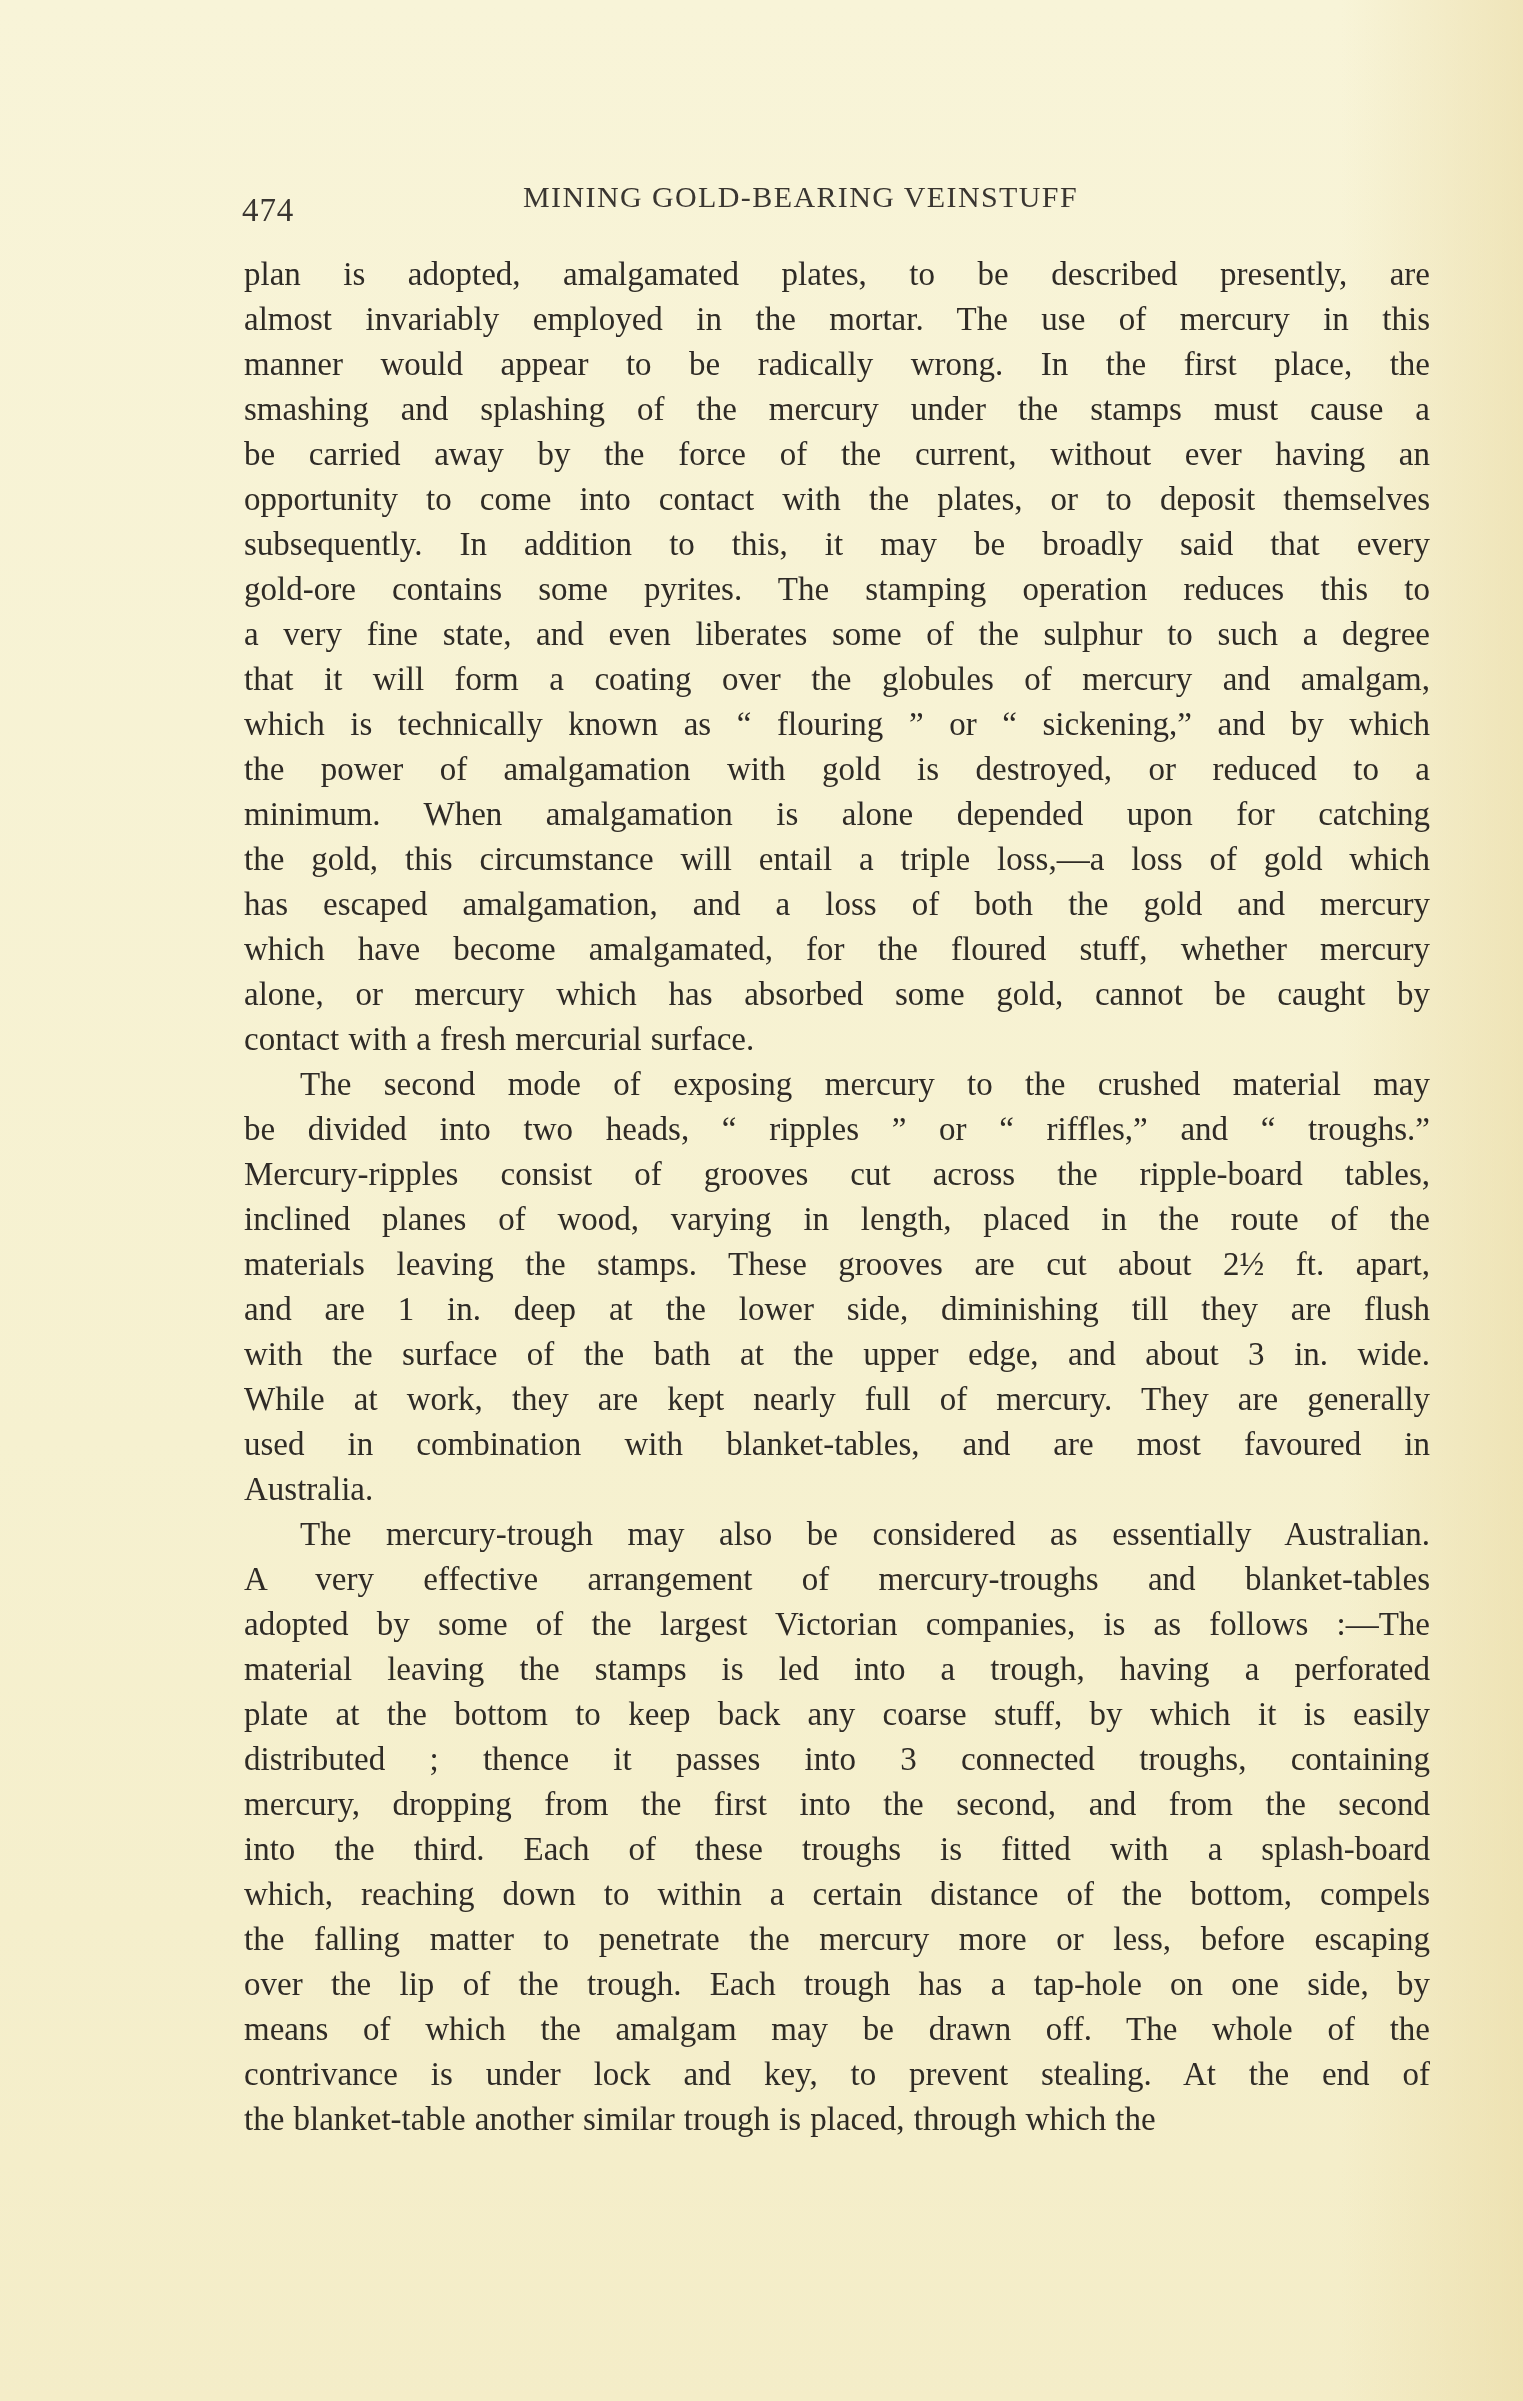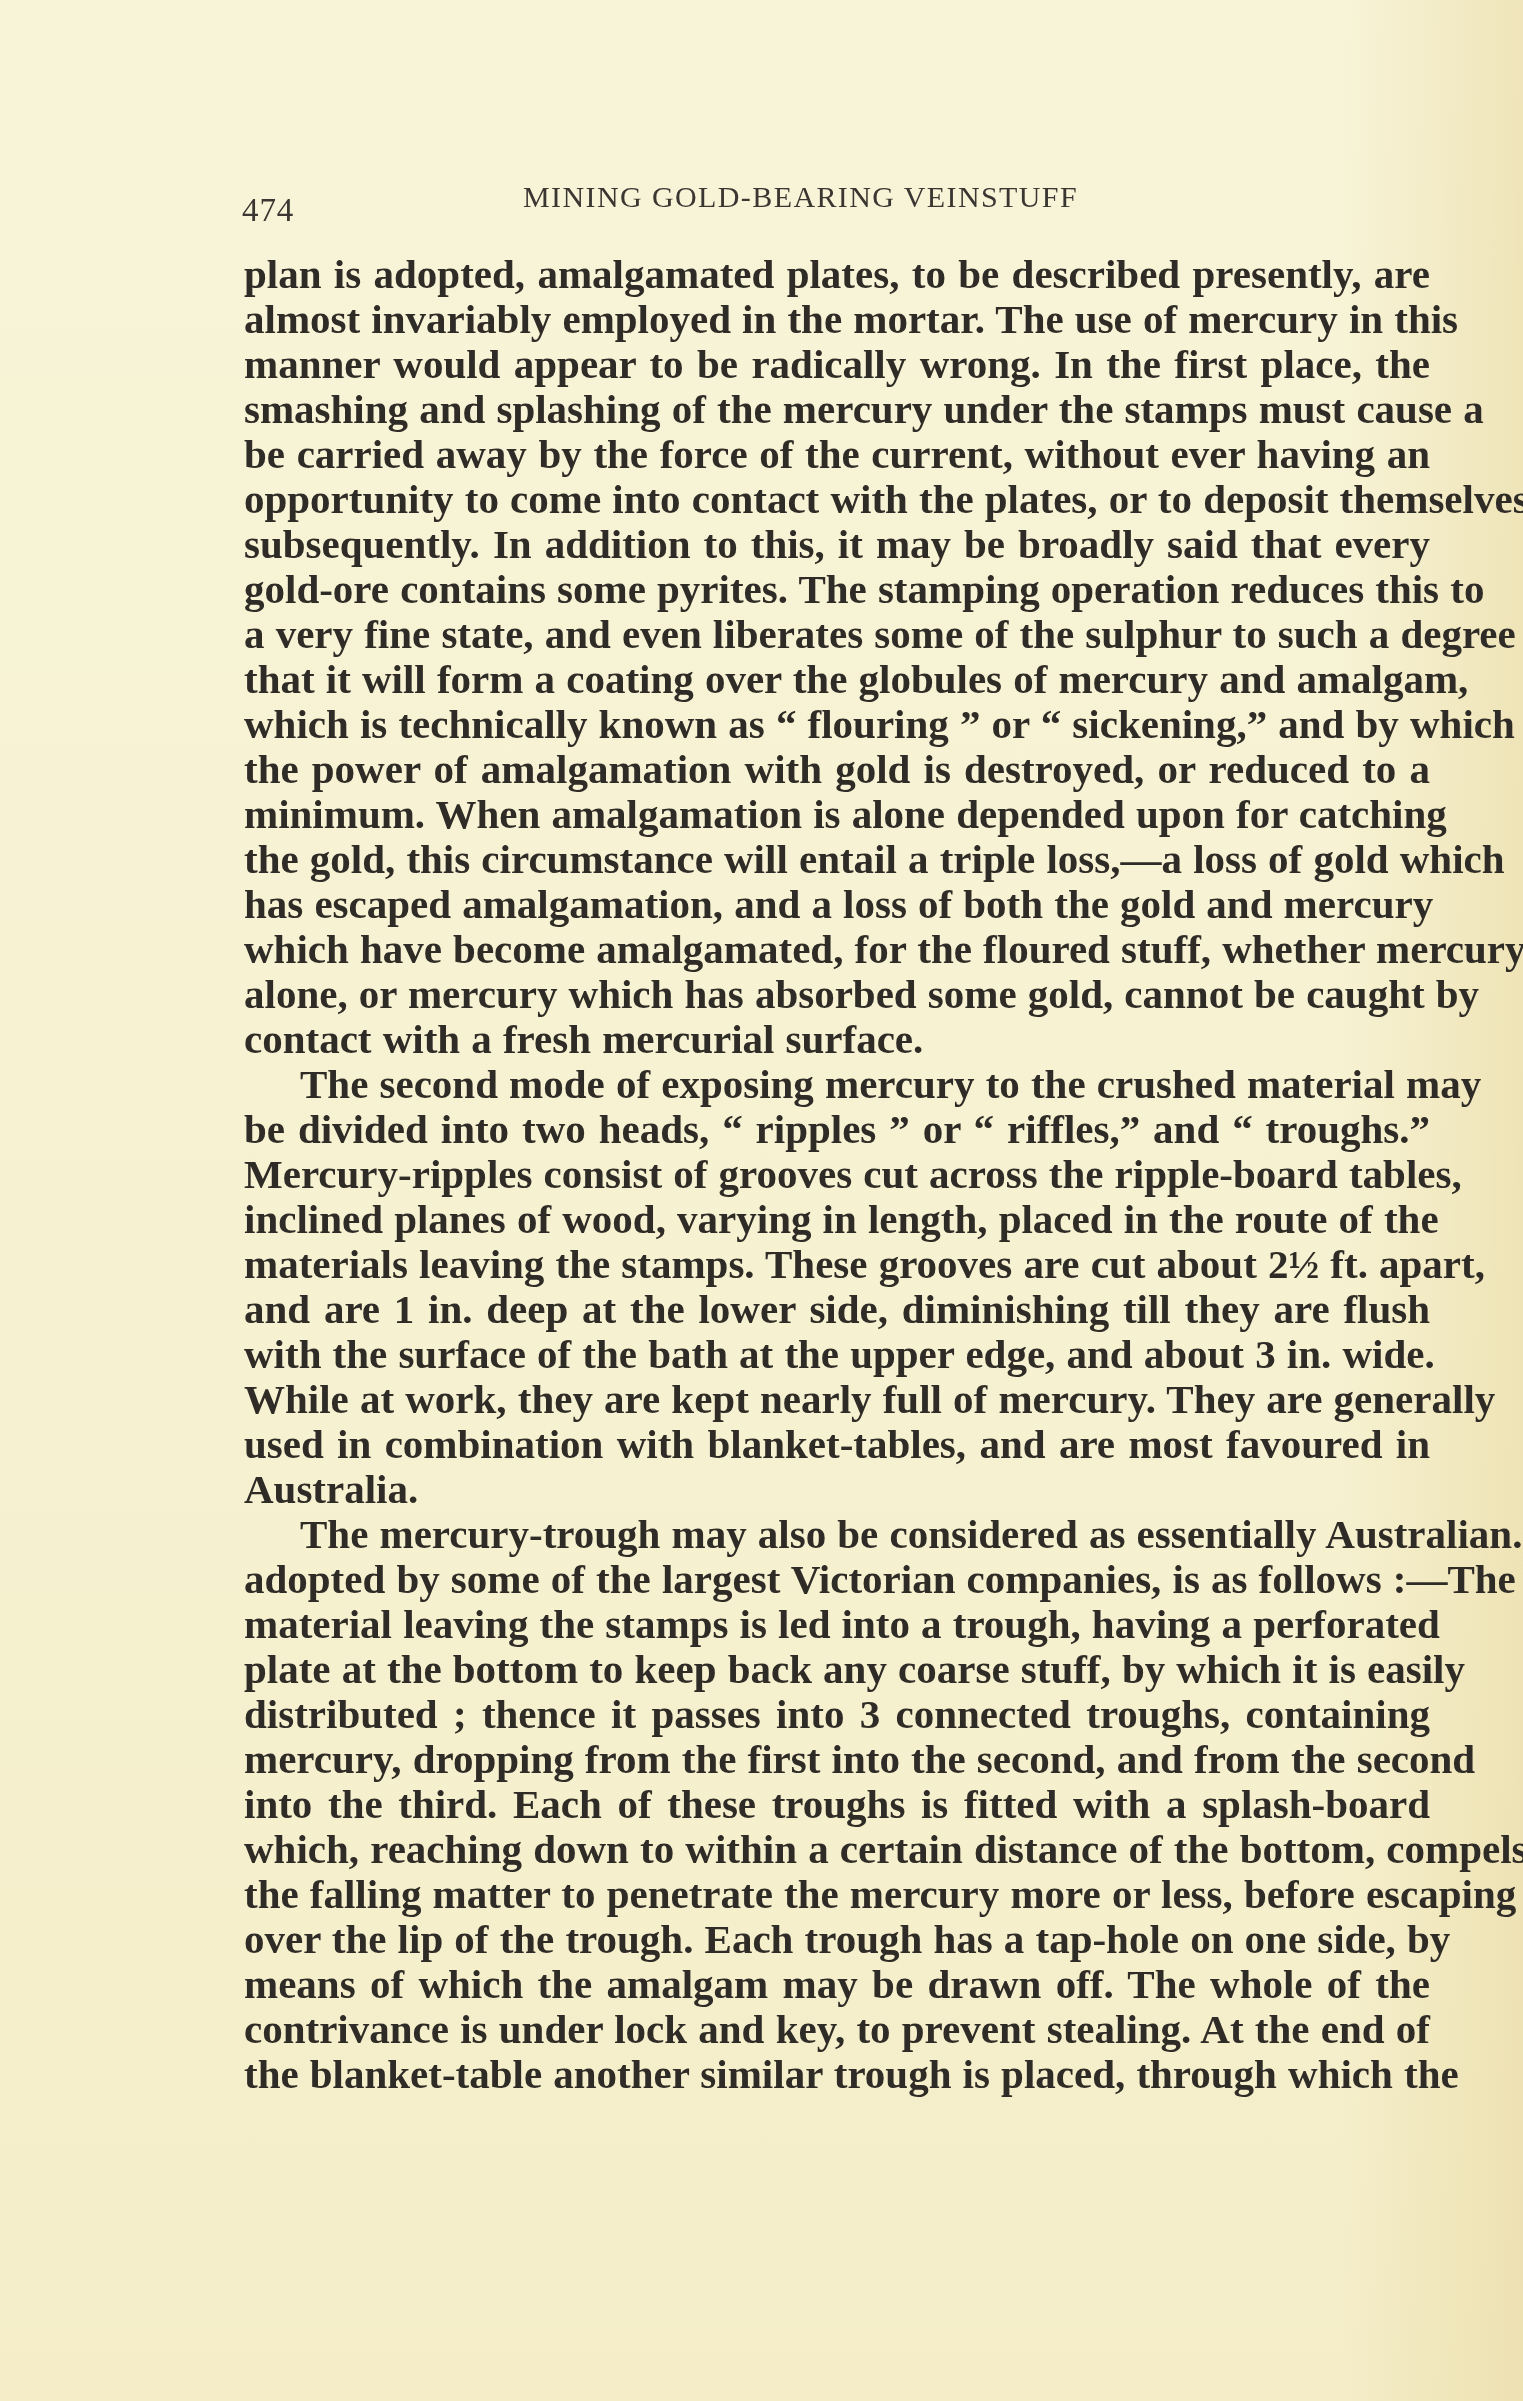--- a/index.html
+++ b/index.html
@@ -47,27 +47,26 @@
     }
     .body-text {
       position: absolute;
       top: 252px;
       left: 244px;
       width: 1186px;
     }
     .line {
       height: 45px;
       line-height: 45px;
-      font-size: 41px;
+      font-size: 33px;
       text-align: justify;
       text-align-last: justify;
       white-space: nowrap;
       overflow: visible;
       word-spacing: 0.9px;
-      font-weight: bold;
     }
     .line.last {
       text-align-last: left;
     }
     .line.indent {
       padding-left: 56px;
     }
   </style>
 </head>
 <body>
@@ -106,20 +105,21 @@
         <div class="line">inclined planes of wood, varying in length, placed in the route of the</div>
         <div class="line">materials leaving the stamps. These grooves are cut about 2½ ft. apart,</div>
         <div class="line">and are 1 in. deep at the lower side, diminishing till they are flush</div>
         <div class="line">with the surface of the bath at the upper edge, and about 3 in. wide.</div>
         <div class="line">While at work, they are kept nearly full of mercury. They are generally</div>
         <div class="line">used in combination with blanket-tables, and are most favoured in</div>
         <div class="line last">Australia.</div>
       </div>
       <div>
         <div class="line indent">The mercury-trough may also be considered as essentially Australian.</div>
+        <div class="line">A very effective arrangement of mercury-troughs and blanket-tables</div>
         <div class="line">adopted by some of the largest Victorian companies, is as follows :—The</div>
         <div class="line">material leaving the stamps is led into a trough, having a perforated</div>
         <div class="line">plate at the bottom to keep back any coarse stuff, by which it is easily</div>
         <div class="line">distributed ; thence it passes into 3 connected troughs, containing</div>
         <div class="line">mercury, dropping from the first into the second, and from the second</div>
         <div class="line">into the third. Each of these troughs is fitted with a splash-board</div>
         <div class="line">which, reaching down to within a certain distance of the bottom, compels</div>
         <div class="line">the falling matter to penetrate the mercury more or less, before escaping</div>
         <div class="line">over the lip of the trough. Each trough has a tap-hole on one side, by</div>
         <div class="line">means of which the amalgam may be drawn off. The whole of the</div>

